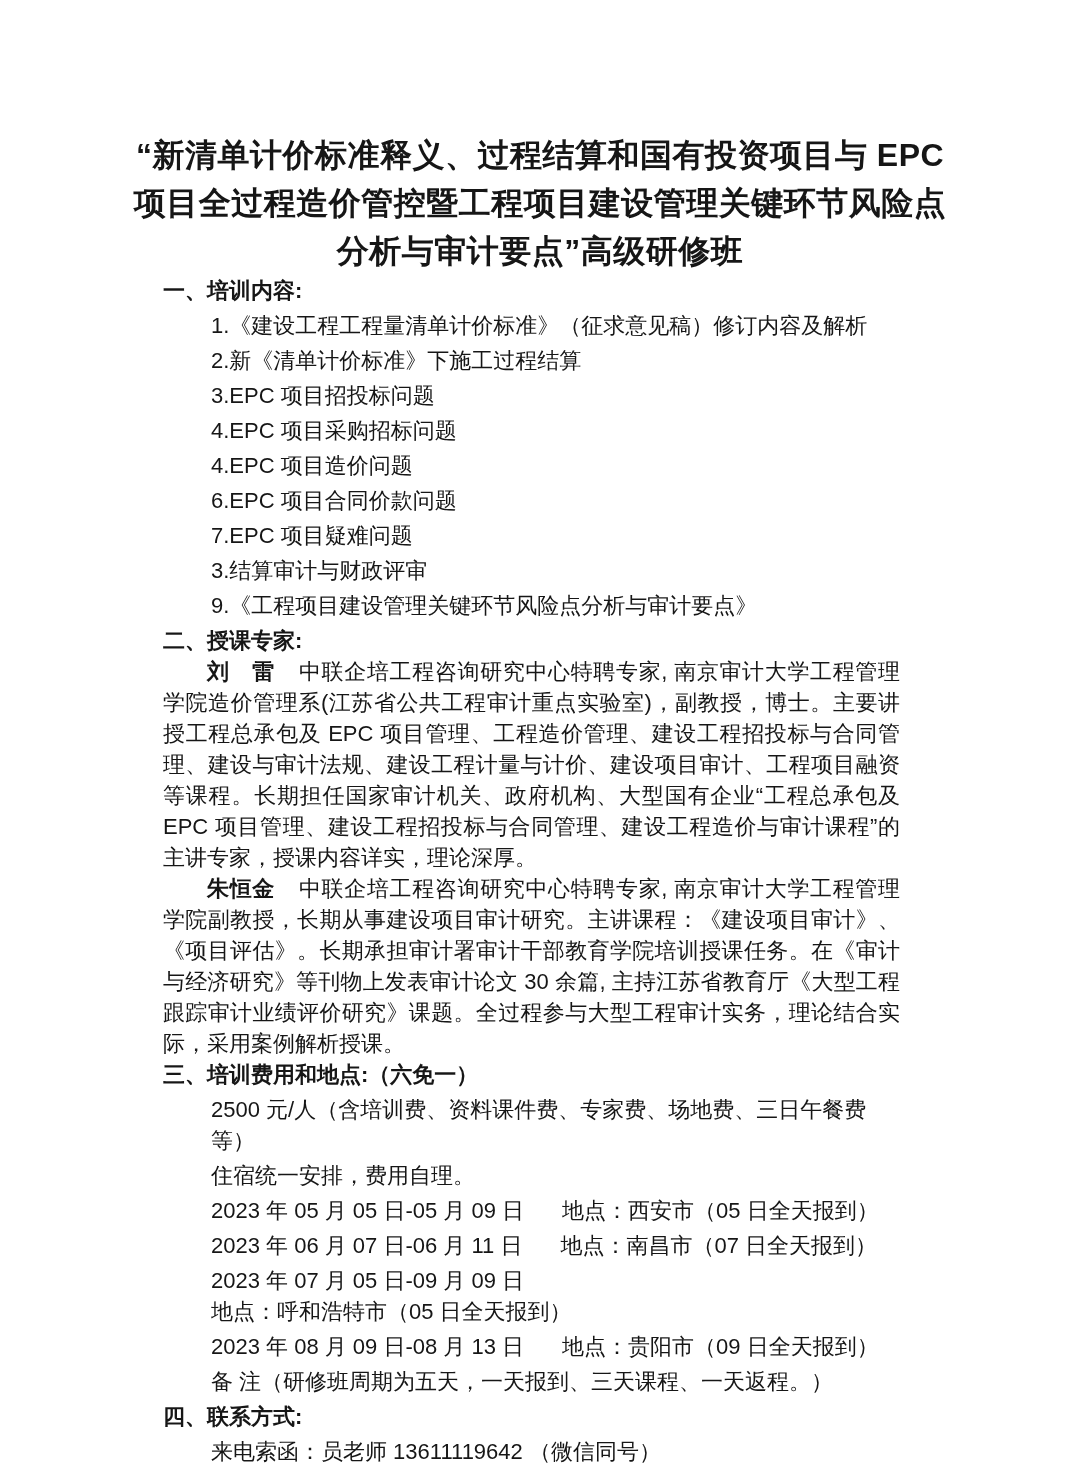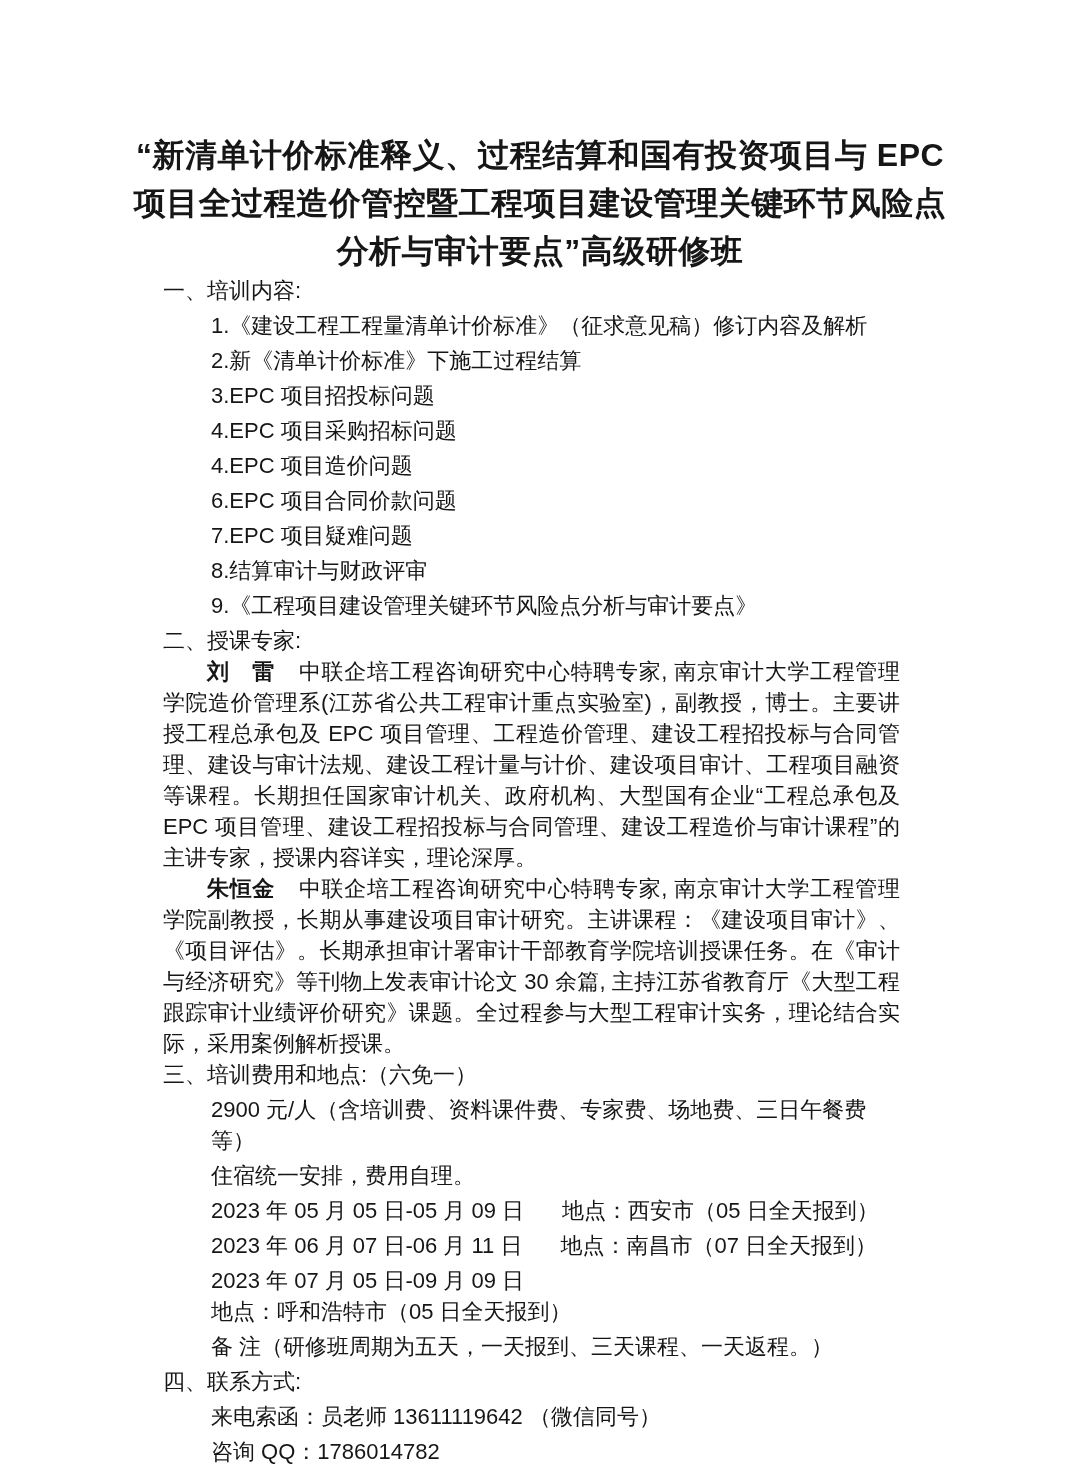--- a/index.html
+++ b/index.html
@@ -24,21 +24,21 @@
     font-size: 32px;
     line-height: 48px;
     font-weight: bold;
     letter-spacing: 0.5px;
   }
   .body-text {
     font-size: 22px;
     line-height: 31px;
   }
   .section-heading {
-    font-weight: normal;
+    font-weight: bold;
     margin: 0;
   }
   .indent {
     padding-left: 44px;
     margin: 4px;
   }
   .expert-para {
     margin: 0;
     text-align: justify;
     text-indent: 44px;
@@ -65,33 +65,34 @@
   <div class="body-text">
 
     <div class="section-heading">一、培训内容:</div>
     <div class="indent">1.《建设工程工程量清单计价标准》（征求意见稿）修订内容及解析</div>
     <div class="indent">2.新《清单计价标准》下施工过程结算</div>
     <div class="indent">3.EPC 项目招投标问题</div>
     <div class="indent">4.EPC 项目采购招标问题</div>
     <div class="indent">4.EPC 项目造价问题</div>
     <div class="indent">6.EPC 项目合同价款问题</div>
     <div class="indent">7.EPC 项目疑难问题</div>
-    <div class="indent">8.结算审计与财政评审</div>
+    <div class="indent">3.结算审计与财政评审</div>
     <div class="indent">9.《工程项目建设管理关键环节风险点分析与审计要点》</div>
 
     <div class="section-heading">二、授课专家:</div>
     <p class="expert-para"><span class="expert-name">刘　雷</span><span>中联企培工程咨询研究中心特聘专家, 南京审计大学工程管理学院造价管理系(江苏省公共工程审计重点实验室)，副教授，博士。主要讲授工程总承包及 EPC 项目管理、工程造价管理、建设工程招投标与合同管理、建设与审计法规、建设工程计量与计价、建设项目审计、工程项目融资等课程。长期担任国家审计机关、政府机构、大型国有企业“工程总承包及 EPC 项目管理、建设工程招投标与合同管理、建设工程造价与审计课程”的主讲专家，授课内容详实，理论深厚。</span></p>
     <p class="expert-para"><span class="expert-name">朱恒金</span><span>中联企培工程咨询研究中心特聘专家, 南京审计大学工程管理学院副教授，长期从事建设项目审计研究。主讲课程：《建设项目审计》、《项目评估》。长期承担审计署审计干部教育学院培训授课任务。在《审计与经济研究》等刊物上发表审计论文 30 余篇, 主持江苏省教育厅《大型工程跟踪审计业绩评价研究》课题。全过程参与大型工程审计实务，理论结合实际，采用案例解析授课。</span></p>
 
     <div class="section-heading">三、培训费用和地点:（六免一）</div>
-    <div class="indent">2900 元/人（含培训费、资料课件费、专家费、场地费、三日午餐费等）</div>
+    <div class="indent">2500 元/人（含培训费、资料课件费、专家费、场地费、三日午餐费等）</div>
     <div class="indent">住宿统一安排，费用自理。</div>
     <div class="indent schedule-row"><span class="dates">2023 年 05 月 05 日-05 月 09 日</span><span class="location">地点：西安市（05 日全天报到）</span></div>
     <div class="indent schedule-row"><span class="dates">2023 年 06 月 07 日-06 月 11 日</span><span class="location">地点：南昌市（07 日全天报到）</span></div>
     <div class="indent schedule-row"><span class="dates">2023 年 07 月 05 日-09 月 09 日</span><span class="location">地点：呼和浩特市（05 日全天报到）</span></div>
+    <div class="indent schedule-row"><span class="dates">2023 年 08 月 09 日-08 月 13 日</span><span class="location">地点：贵阳市（09 日全天报到）</span></div>
     <div class="indent">备 注（研修班周期为五天，一天报到、三天课程、一天返程。）</div>
 
     <div class="section-heading">四、联系方式:</div>
     <div class="indent">来电索函：员老师  13611119642  （微信同号）</div>
     <div class="indent">咨询 QQ：1786014782</div>
 
   </div>
 </div>
 
 </body></html>

